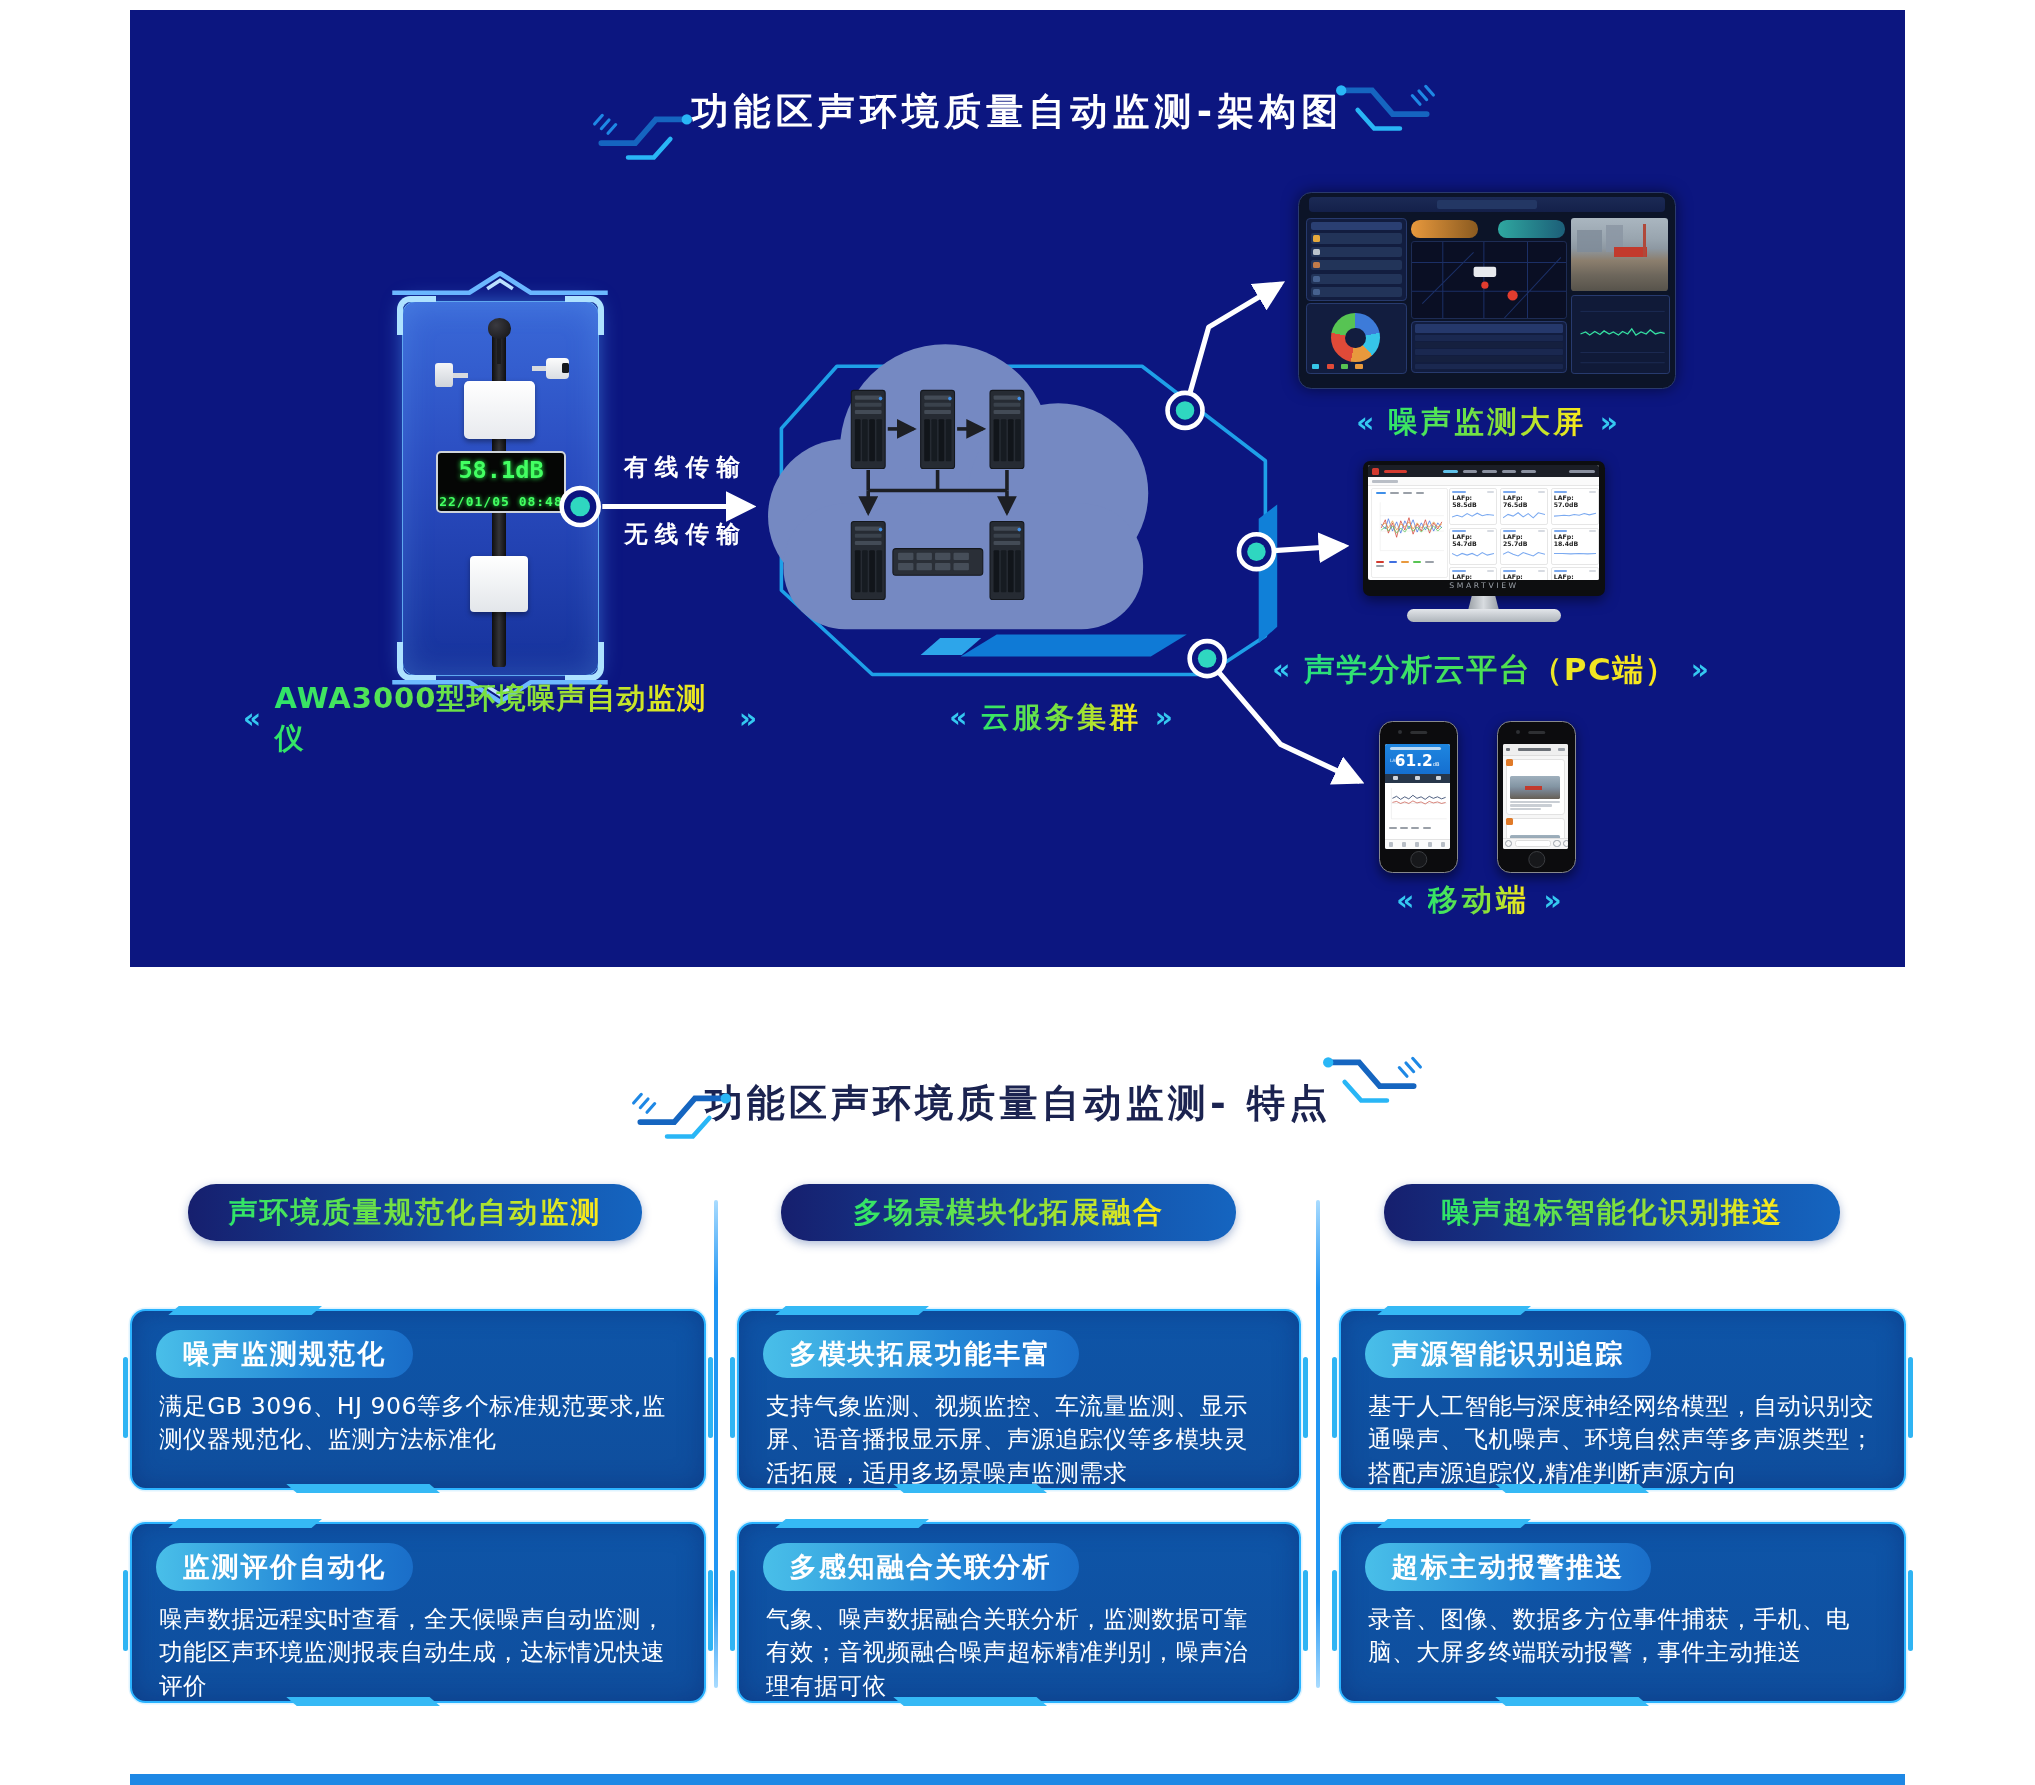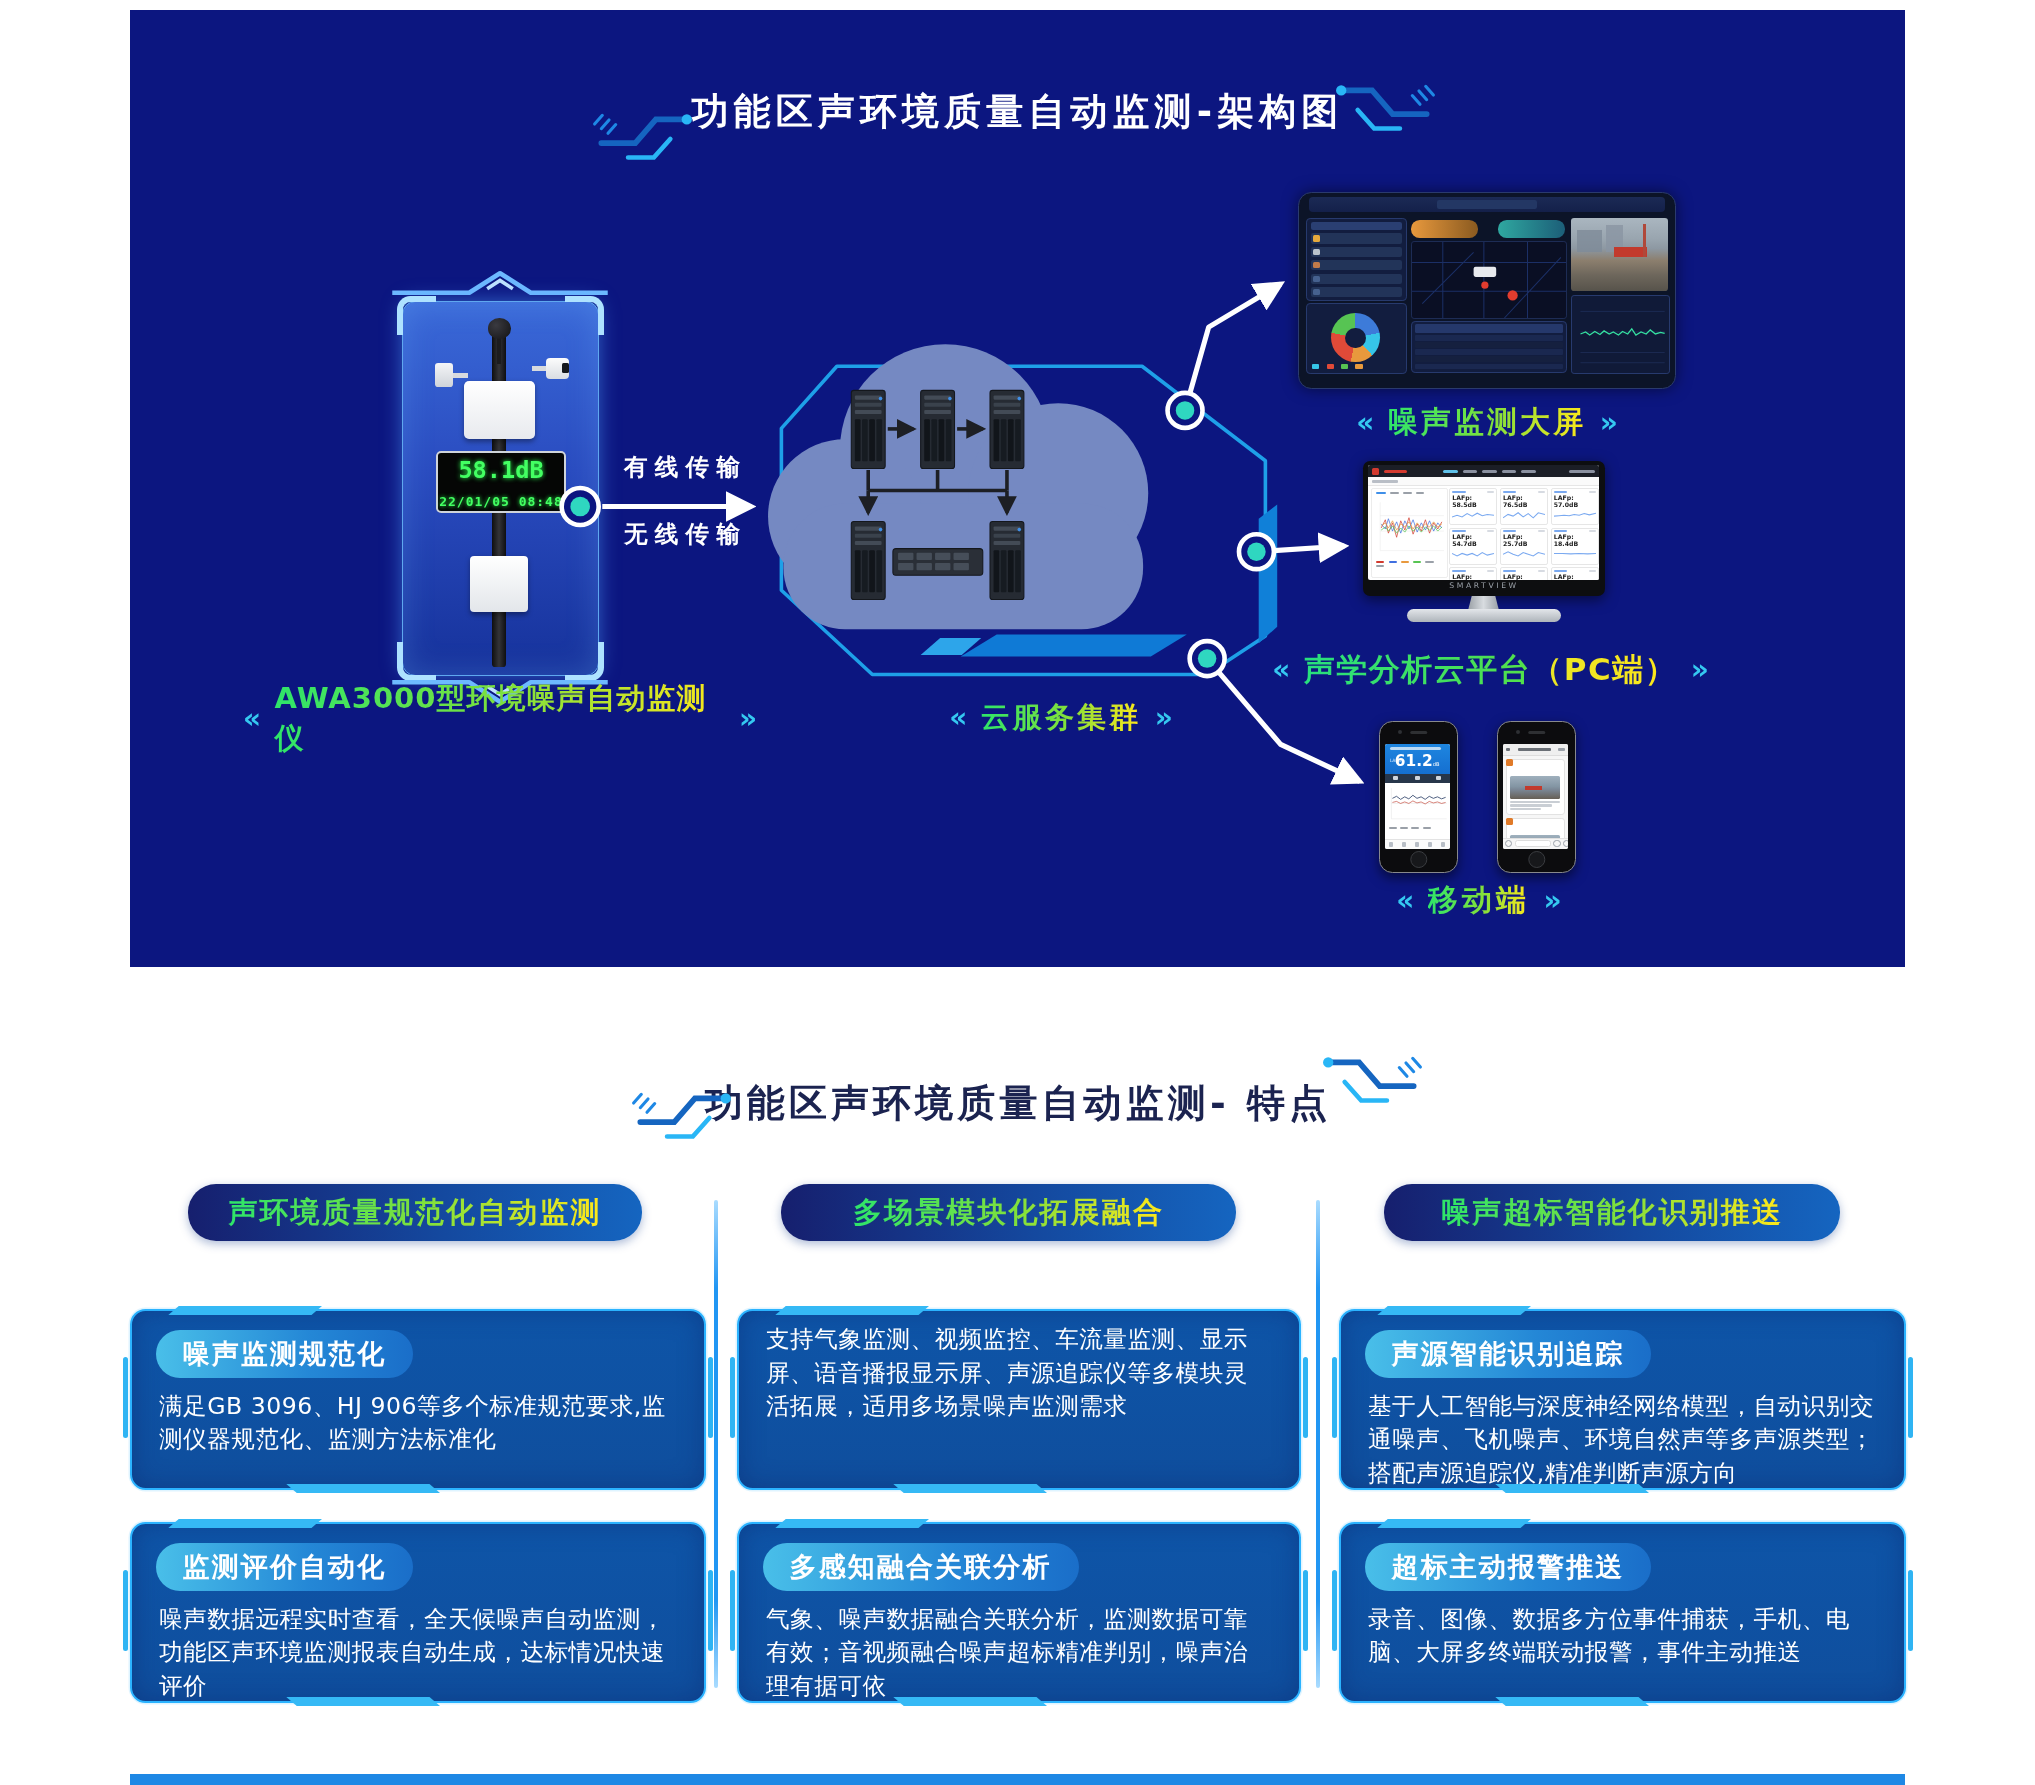--- a/index.html
+++ b/index.html
@@ -622,20 +622,21 @@
     <div class="cbody">满足GB 3096、HJ 906等多个标准规范要求,监测仪器规范化、监测方法标准化</div>
   </div>
   <div class="abs card" style="left:130px;top:1522px;width:572px;height:177px;">
     <div class="br-l"></div><div class="br-r"></div>
     <div class="badge"><span>监测评价自动化</span></div>
     <div class="cbody">噪声数据远程实时查看，全天候噪声自动监测，功能区声环境监测报表自动生成，达标情况快速评价</div>
   </div>
 
   <div class="abs card" style="left:737px;top:1309px;width:560px;height:177px;">
     <div class="br-l"></div><div class="br-r"></div>
+    <div class="badge"><span>多模块拓展功能丰富</span></div>
     <div class="cbody">支持气象监测、视频监控、车流量监测、显示屏、语音播报显示屏、声源追踪仪等多模块灵活拓展，适用多场景噪声监测需求</div>
   </div>
   <div class="abs card" style="left:737px;top:1522px;width:560px;height:177px;">
     <div class="br-l"></div><div class="br-r"></div>
     <div class="badge"><span>多感知融合关联分析</span></div>
     <div class="cbody">气象、噪声数据融合关联分析，监测数据可靠有效；音视频融合噪声超标精准判别，噪声治理有据可依</div>
   </div>
 
   <div class="abs card" style="left:1339px;top:1522px;width:563px;height:177px;">
     <div class="br-l"></div><div class="br-r"></div>

